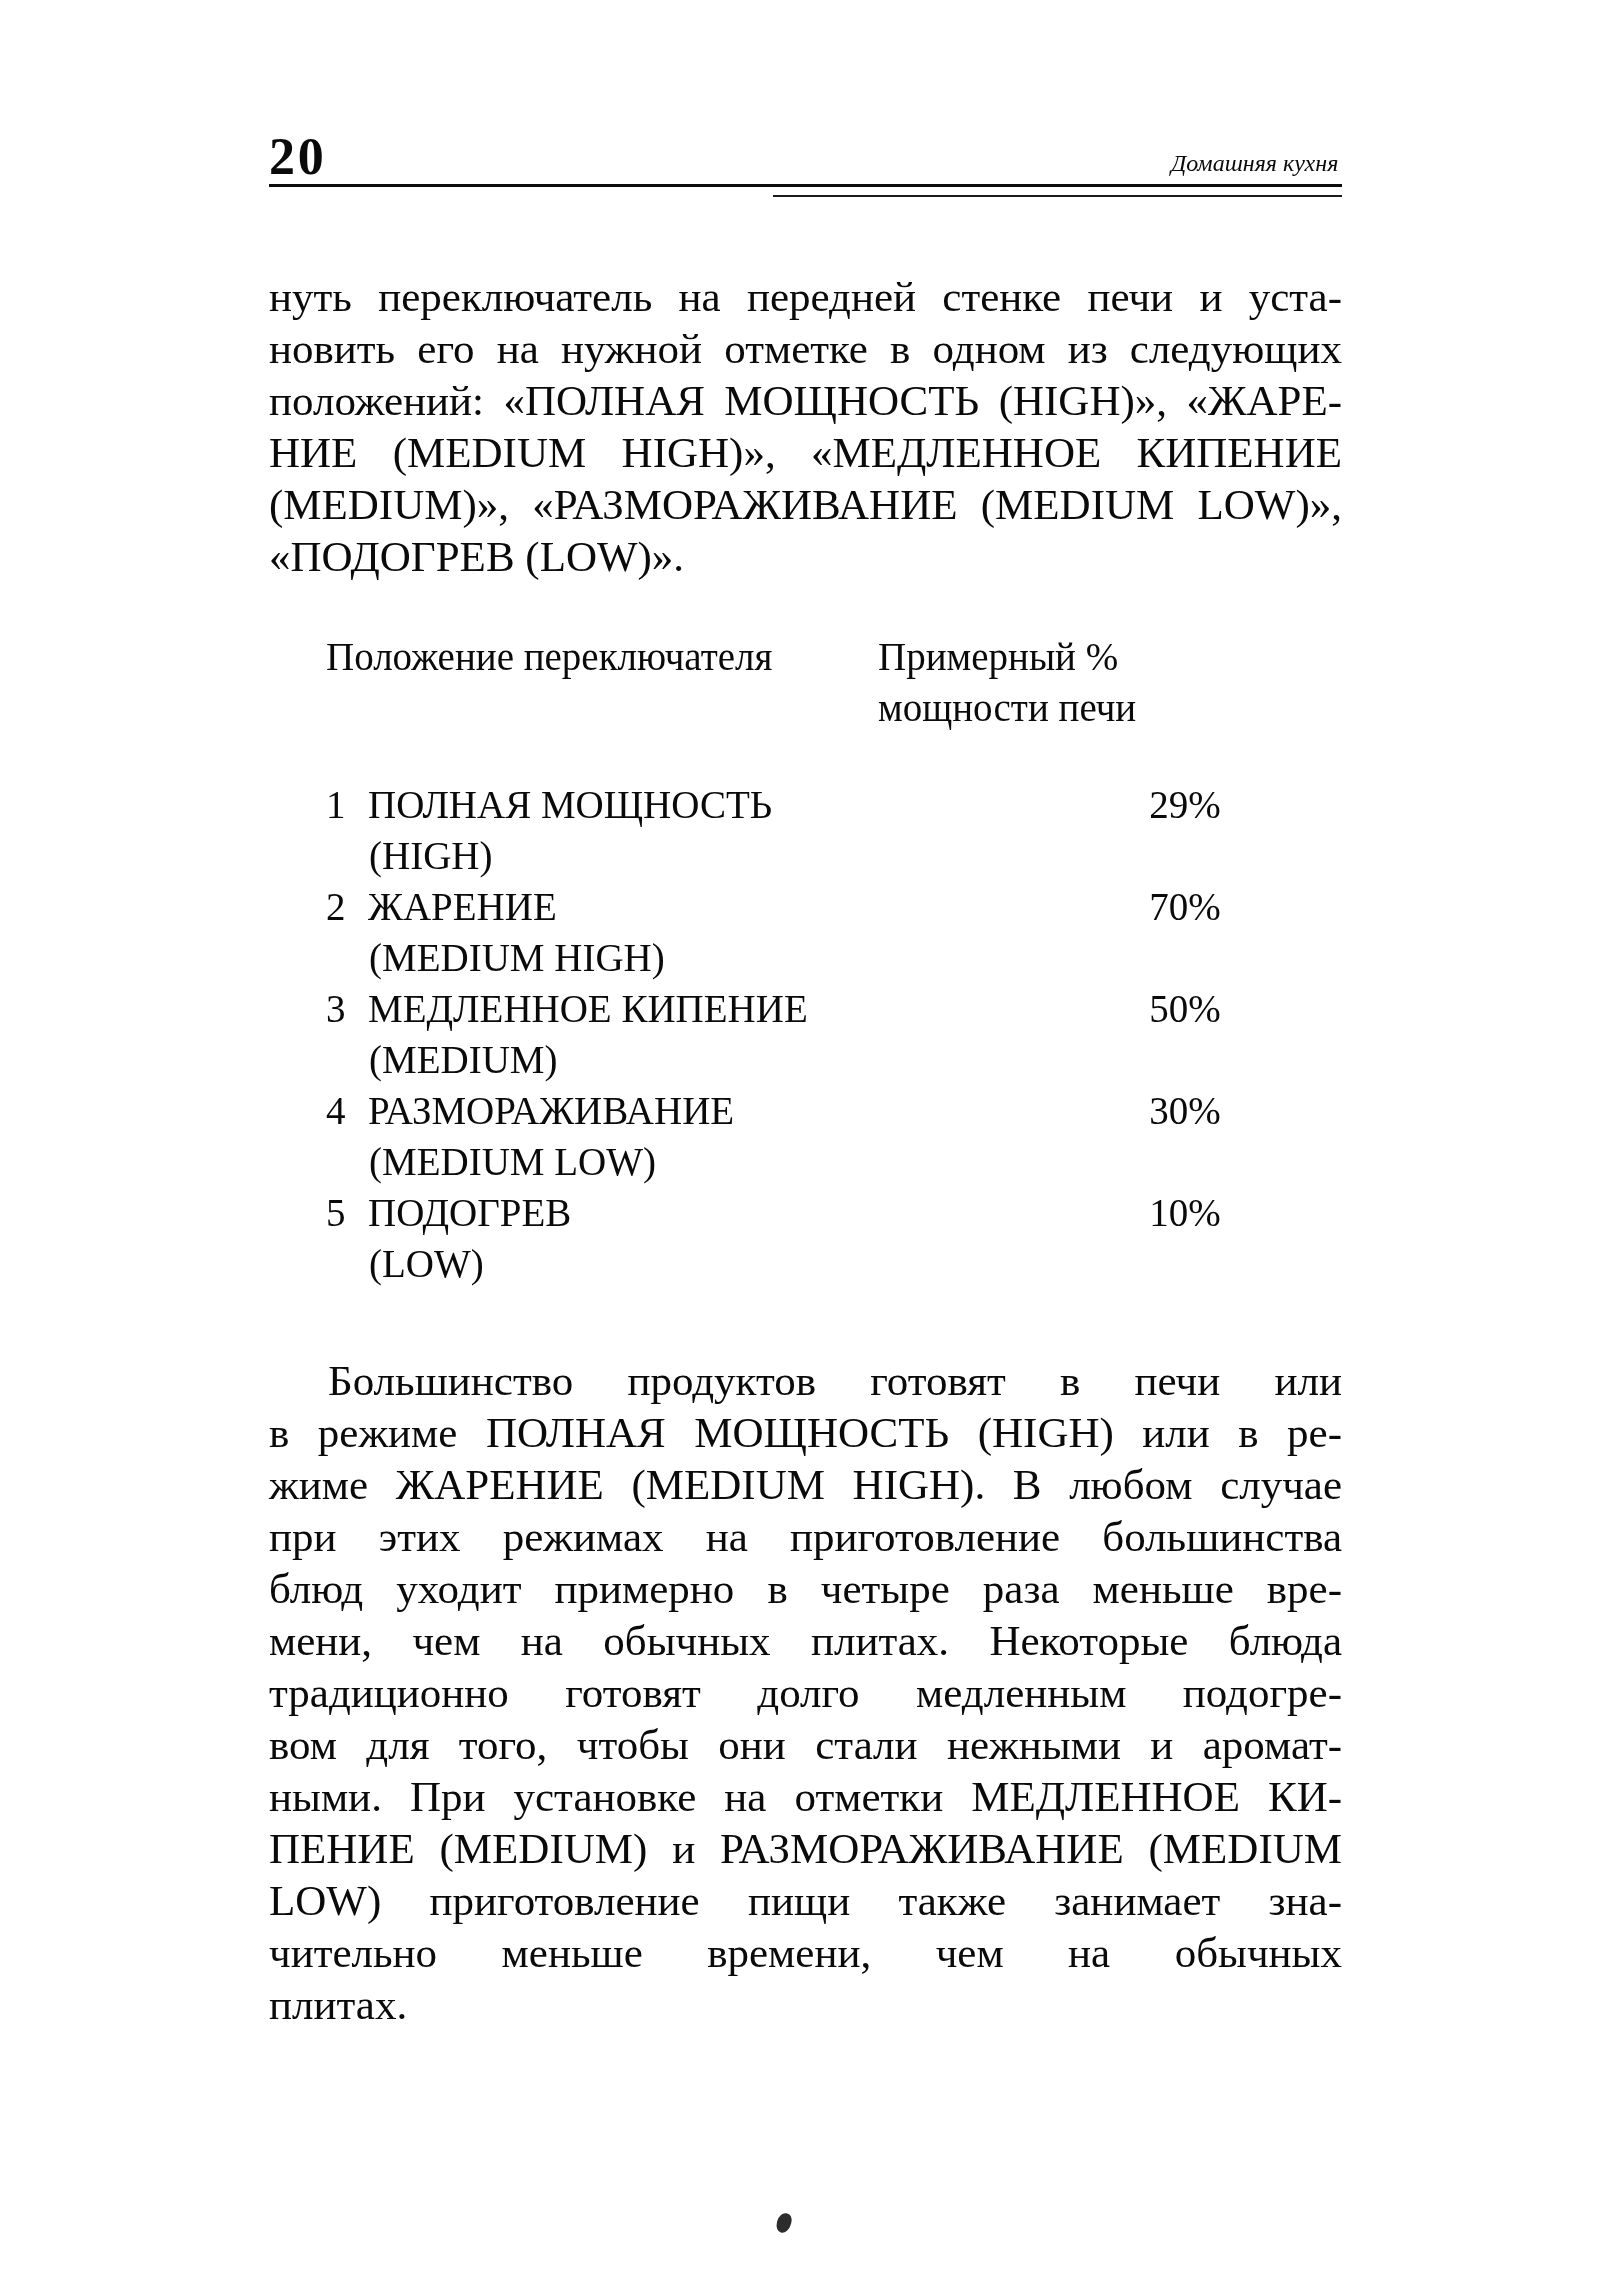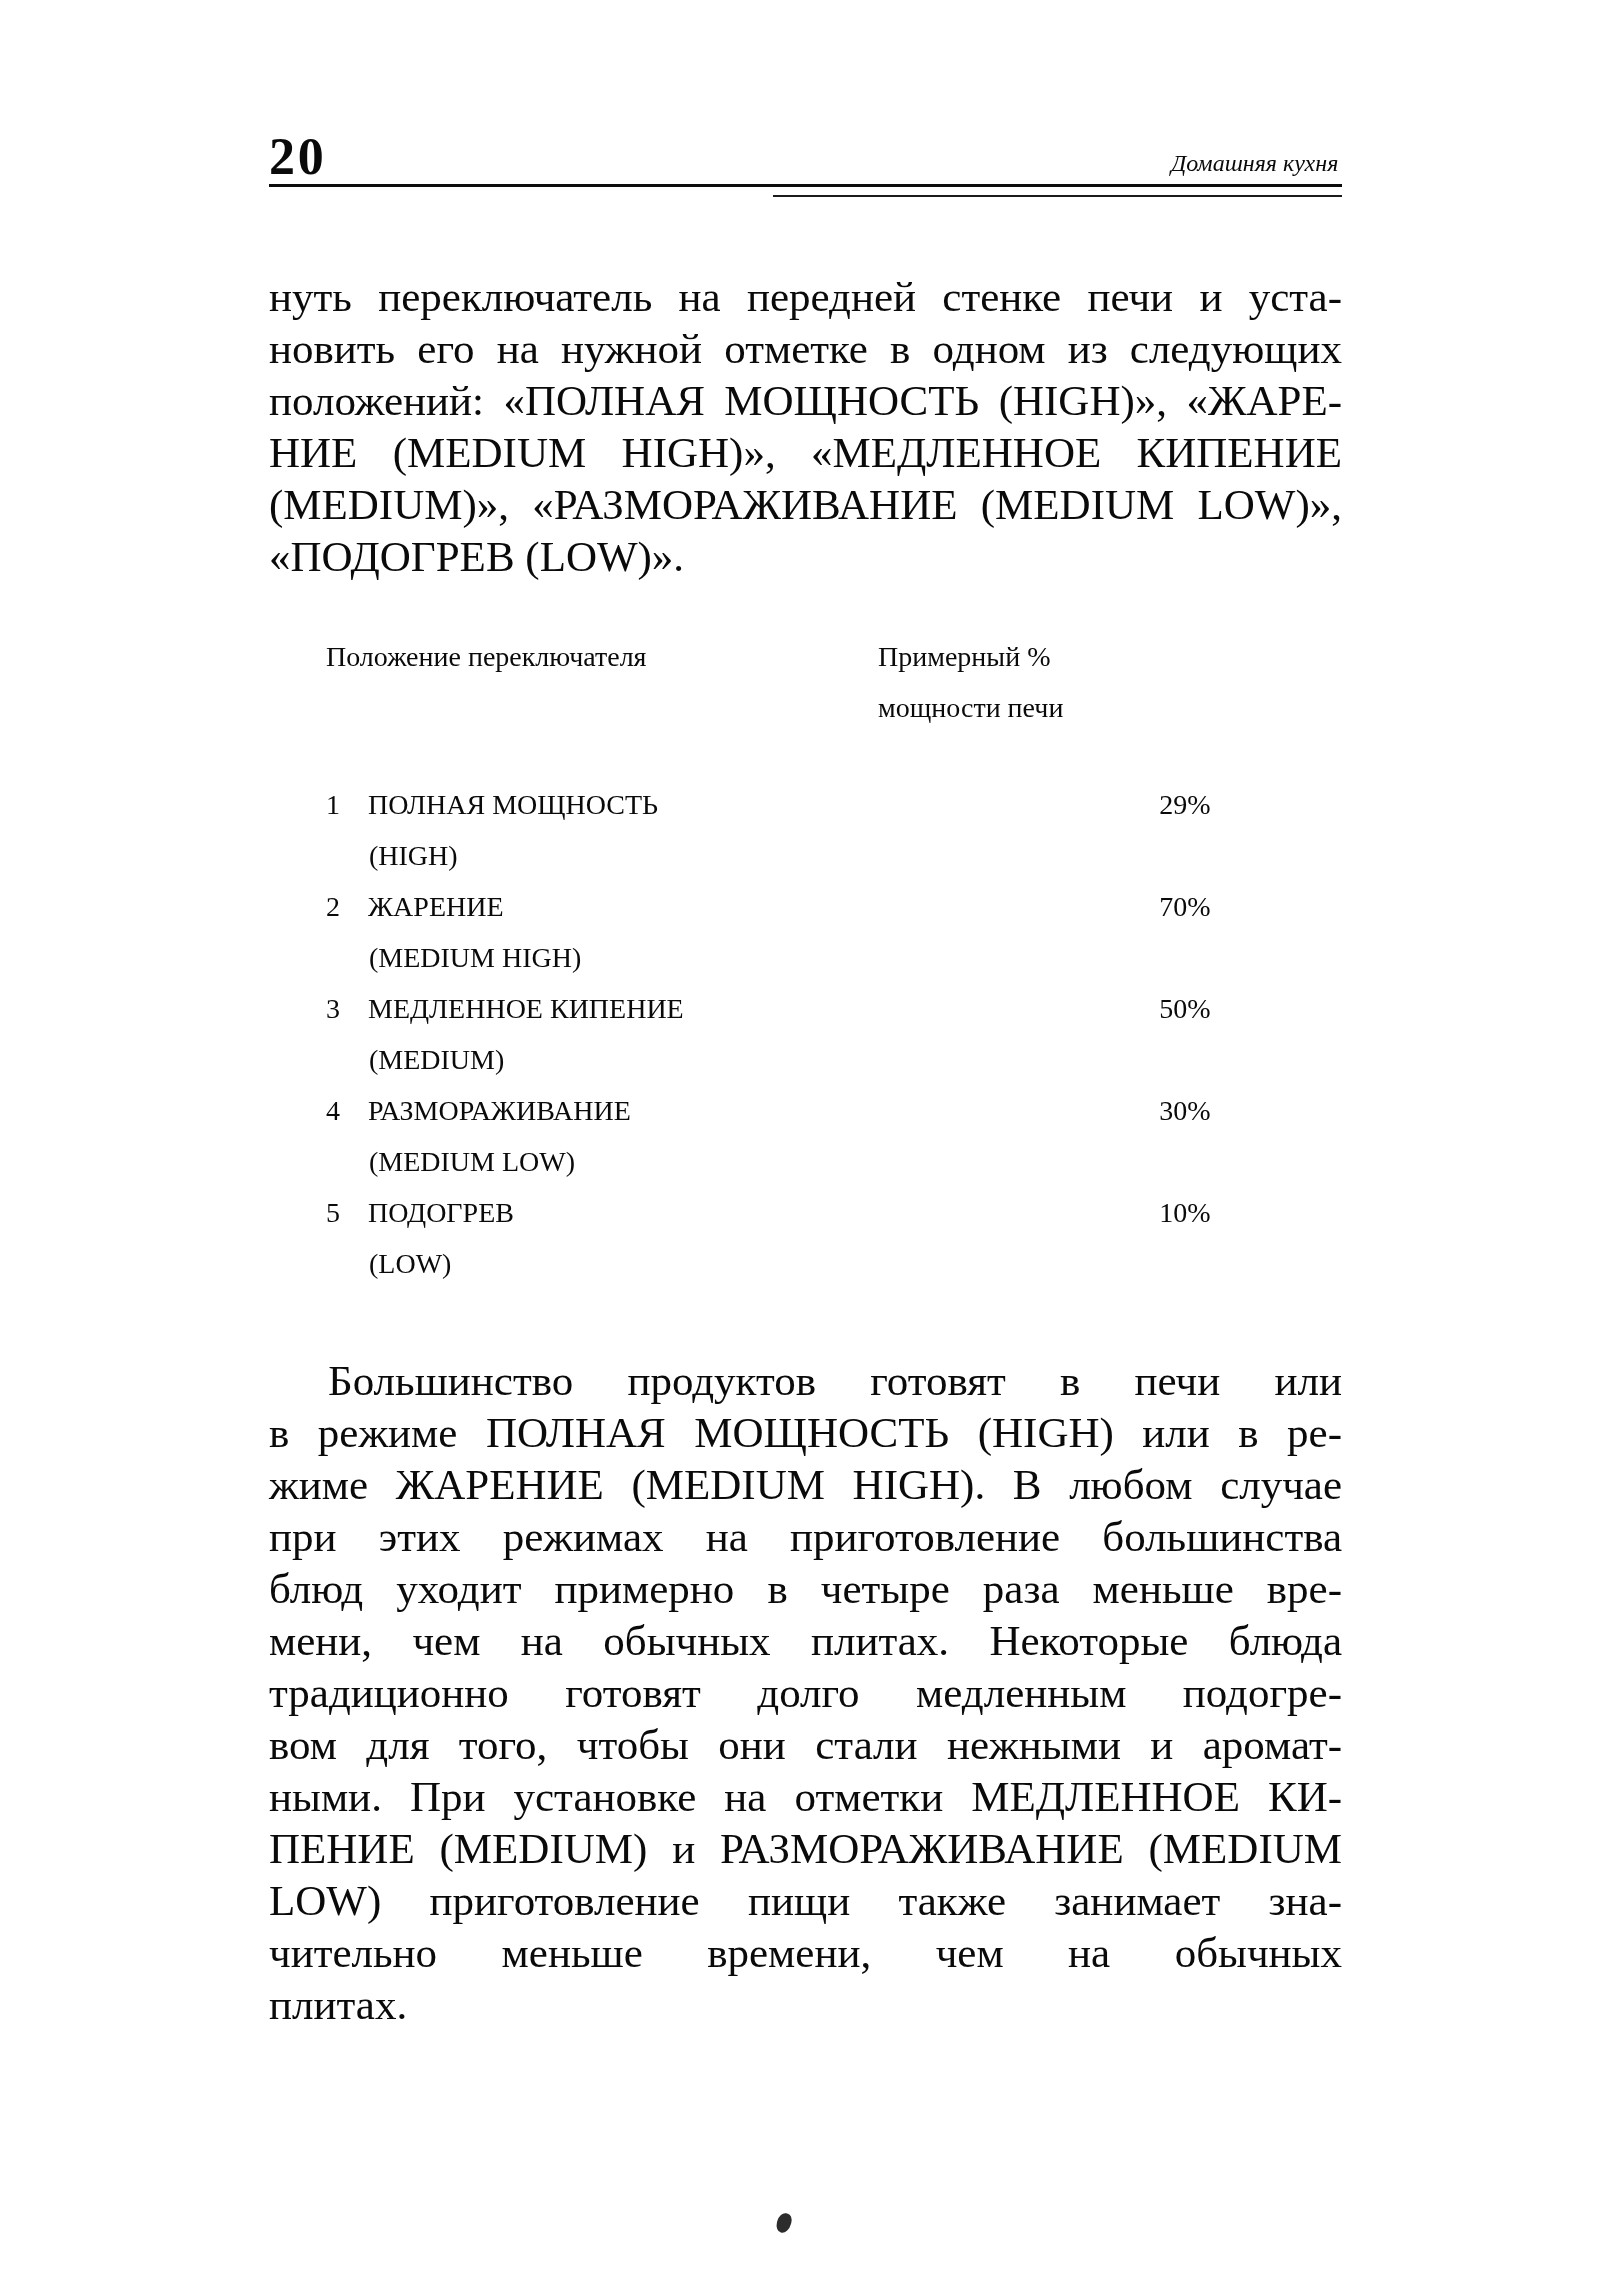--- a/index.html
+++ b/index.html
@@ -42,21 +42,21 @@
 
   
   .para { font-size: 43px; line-height: 52px; }
   .para-1 { margin-top: 74px; }
   .para-2 { margin-top: 66px; }
   .jline { text-align: justify; text-align-last: justify; white-space: normal; }
   .jline.last { text-align: left; text-align-last: left; }
   .jline.indent { padding-left: 59px; }
 
   
-  .power-table { margin-top: 48px; font-size: 28px; line-height: 51px; }
+  .power-table { margin-top: 48px; font-size: 39px; line-height: 51px; }
   .t-head { display: flex; align-items: flex-start; }
   .t-head-col1 { width: 609px; padding-left: 57px; flex-shrink: 0; }
   .t-head-col2 { width: 314px; }
   .t-rows { margin-top: 46px; }
   .t-line1 { display: flex; }
   .t-left { flex: 1; padding-left: 57px; }
   .t-num { display: inline-block; width: 42px; }
   .t-val { width: 314px; flex-shrink: 0; text-align: center; }
   .t-line2 { padding-left: 100px; }
 

